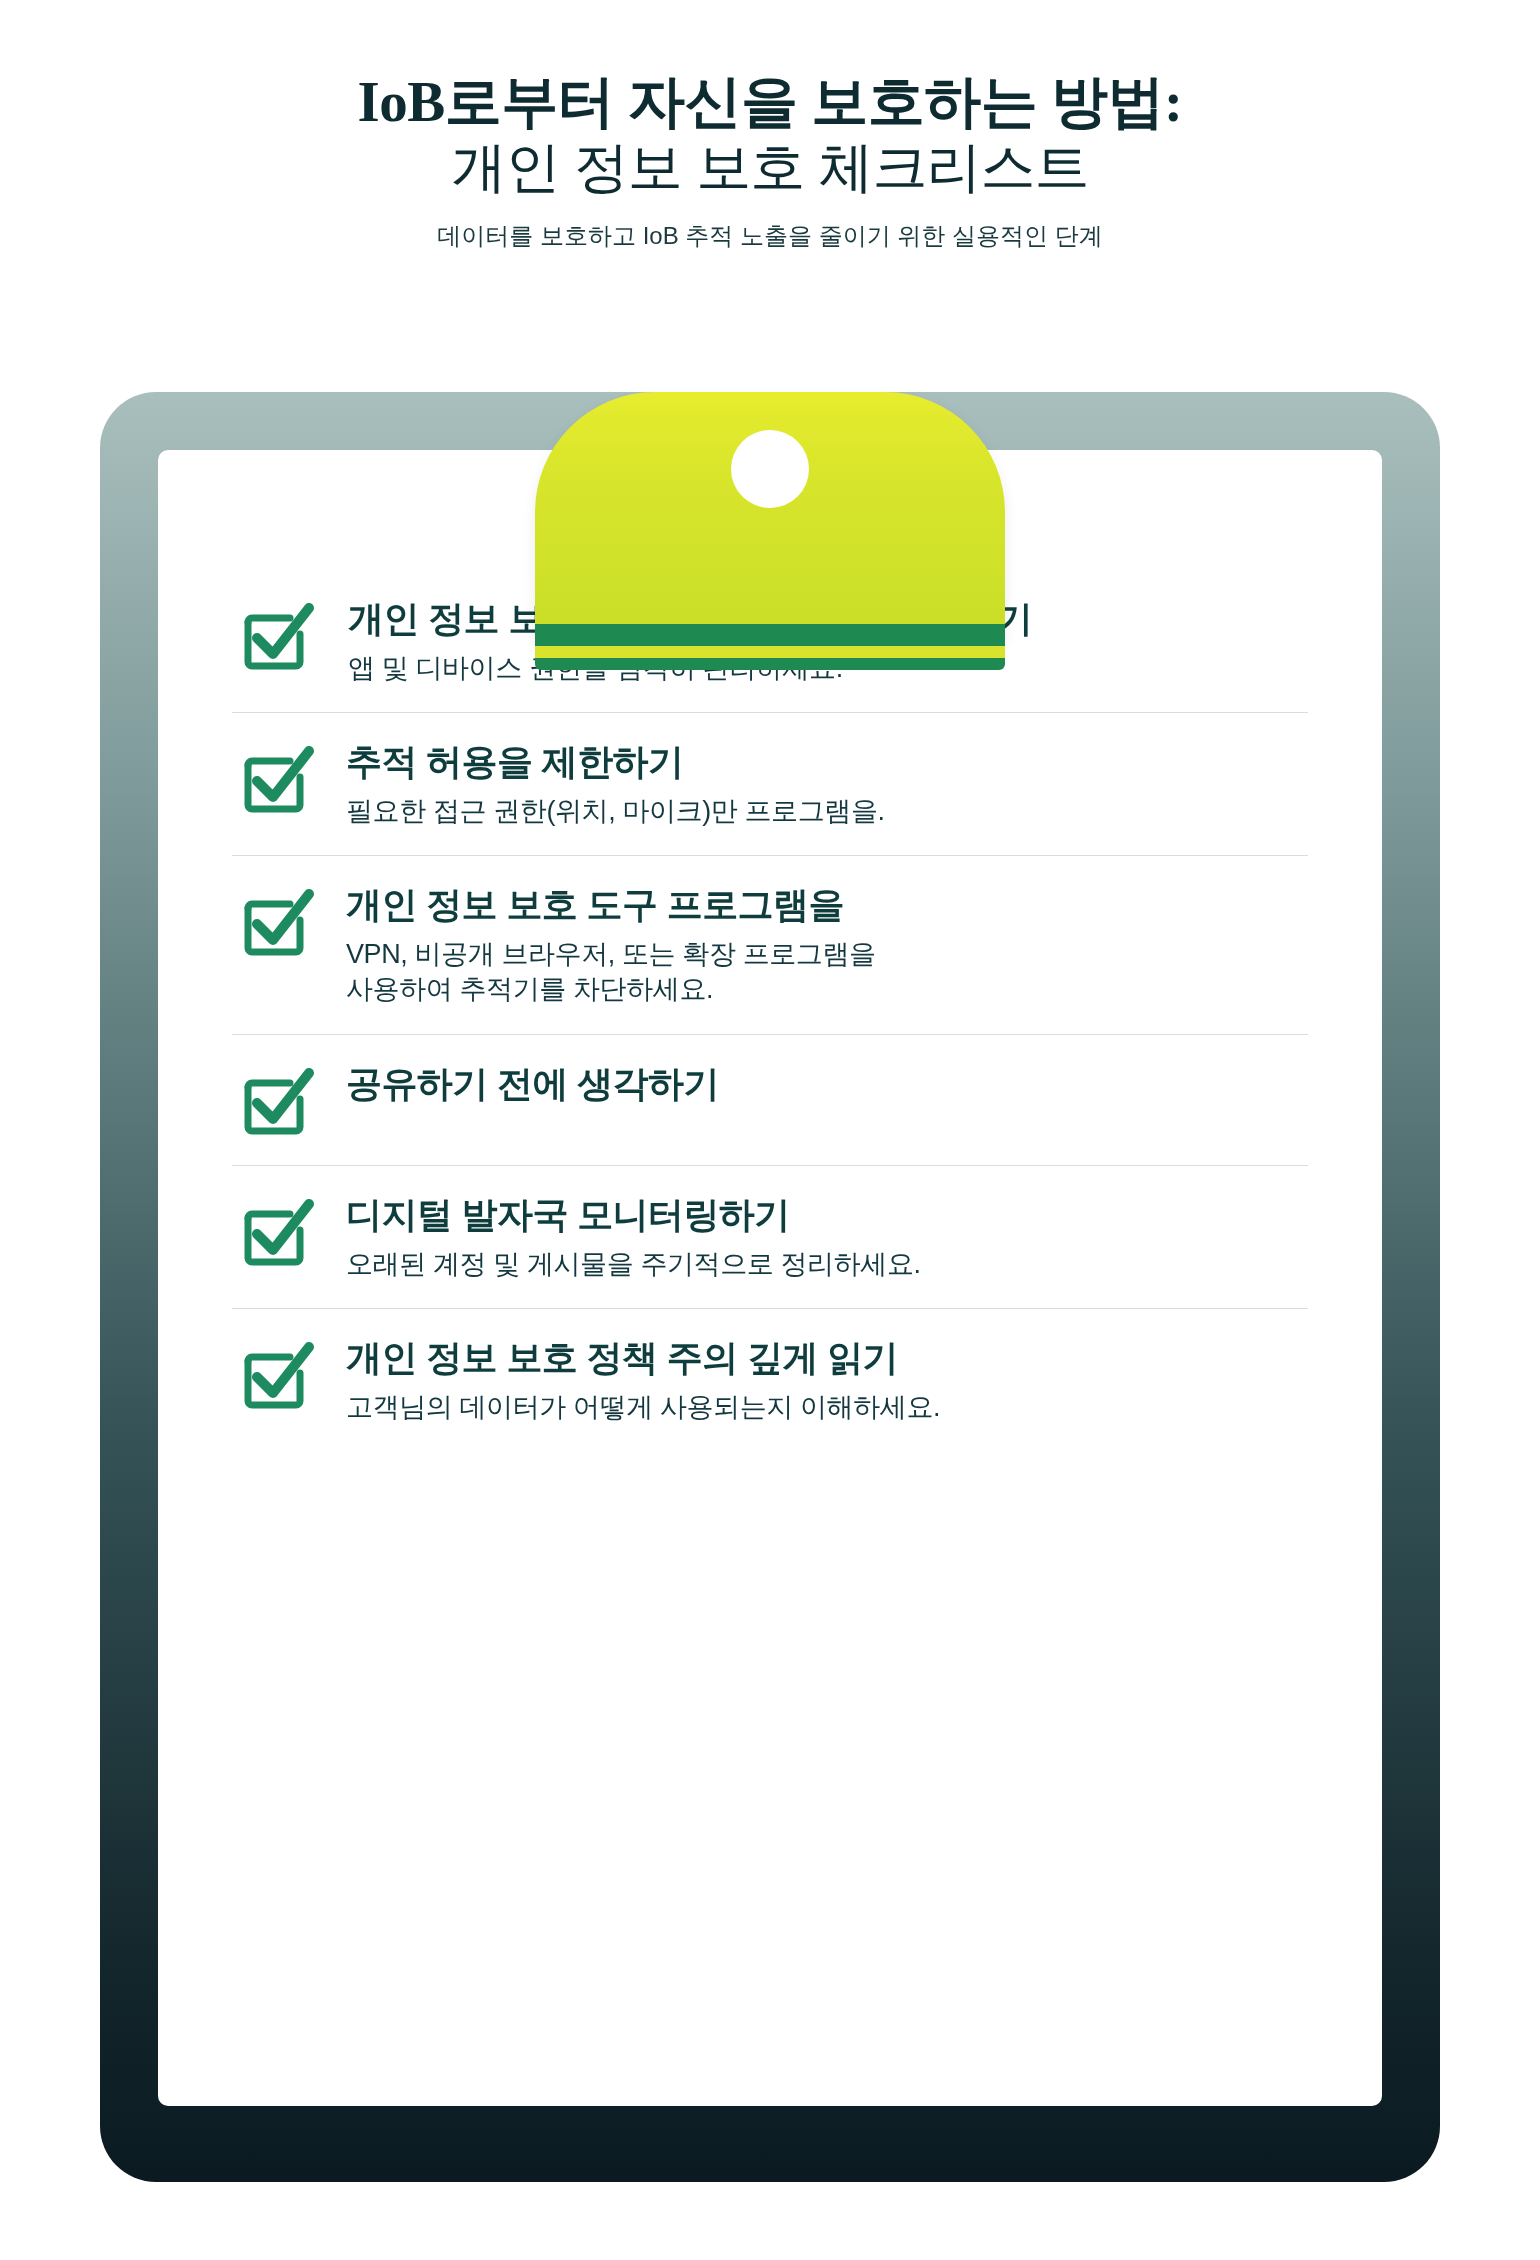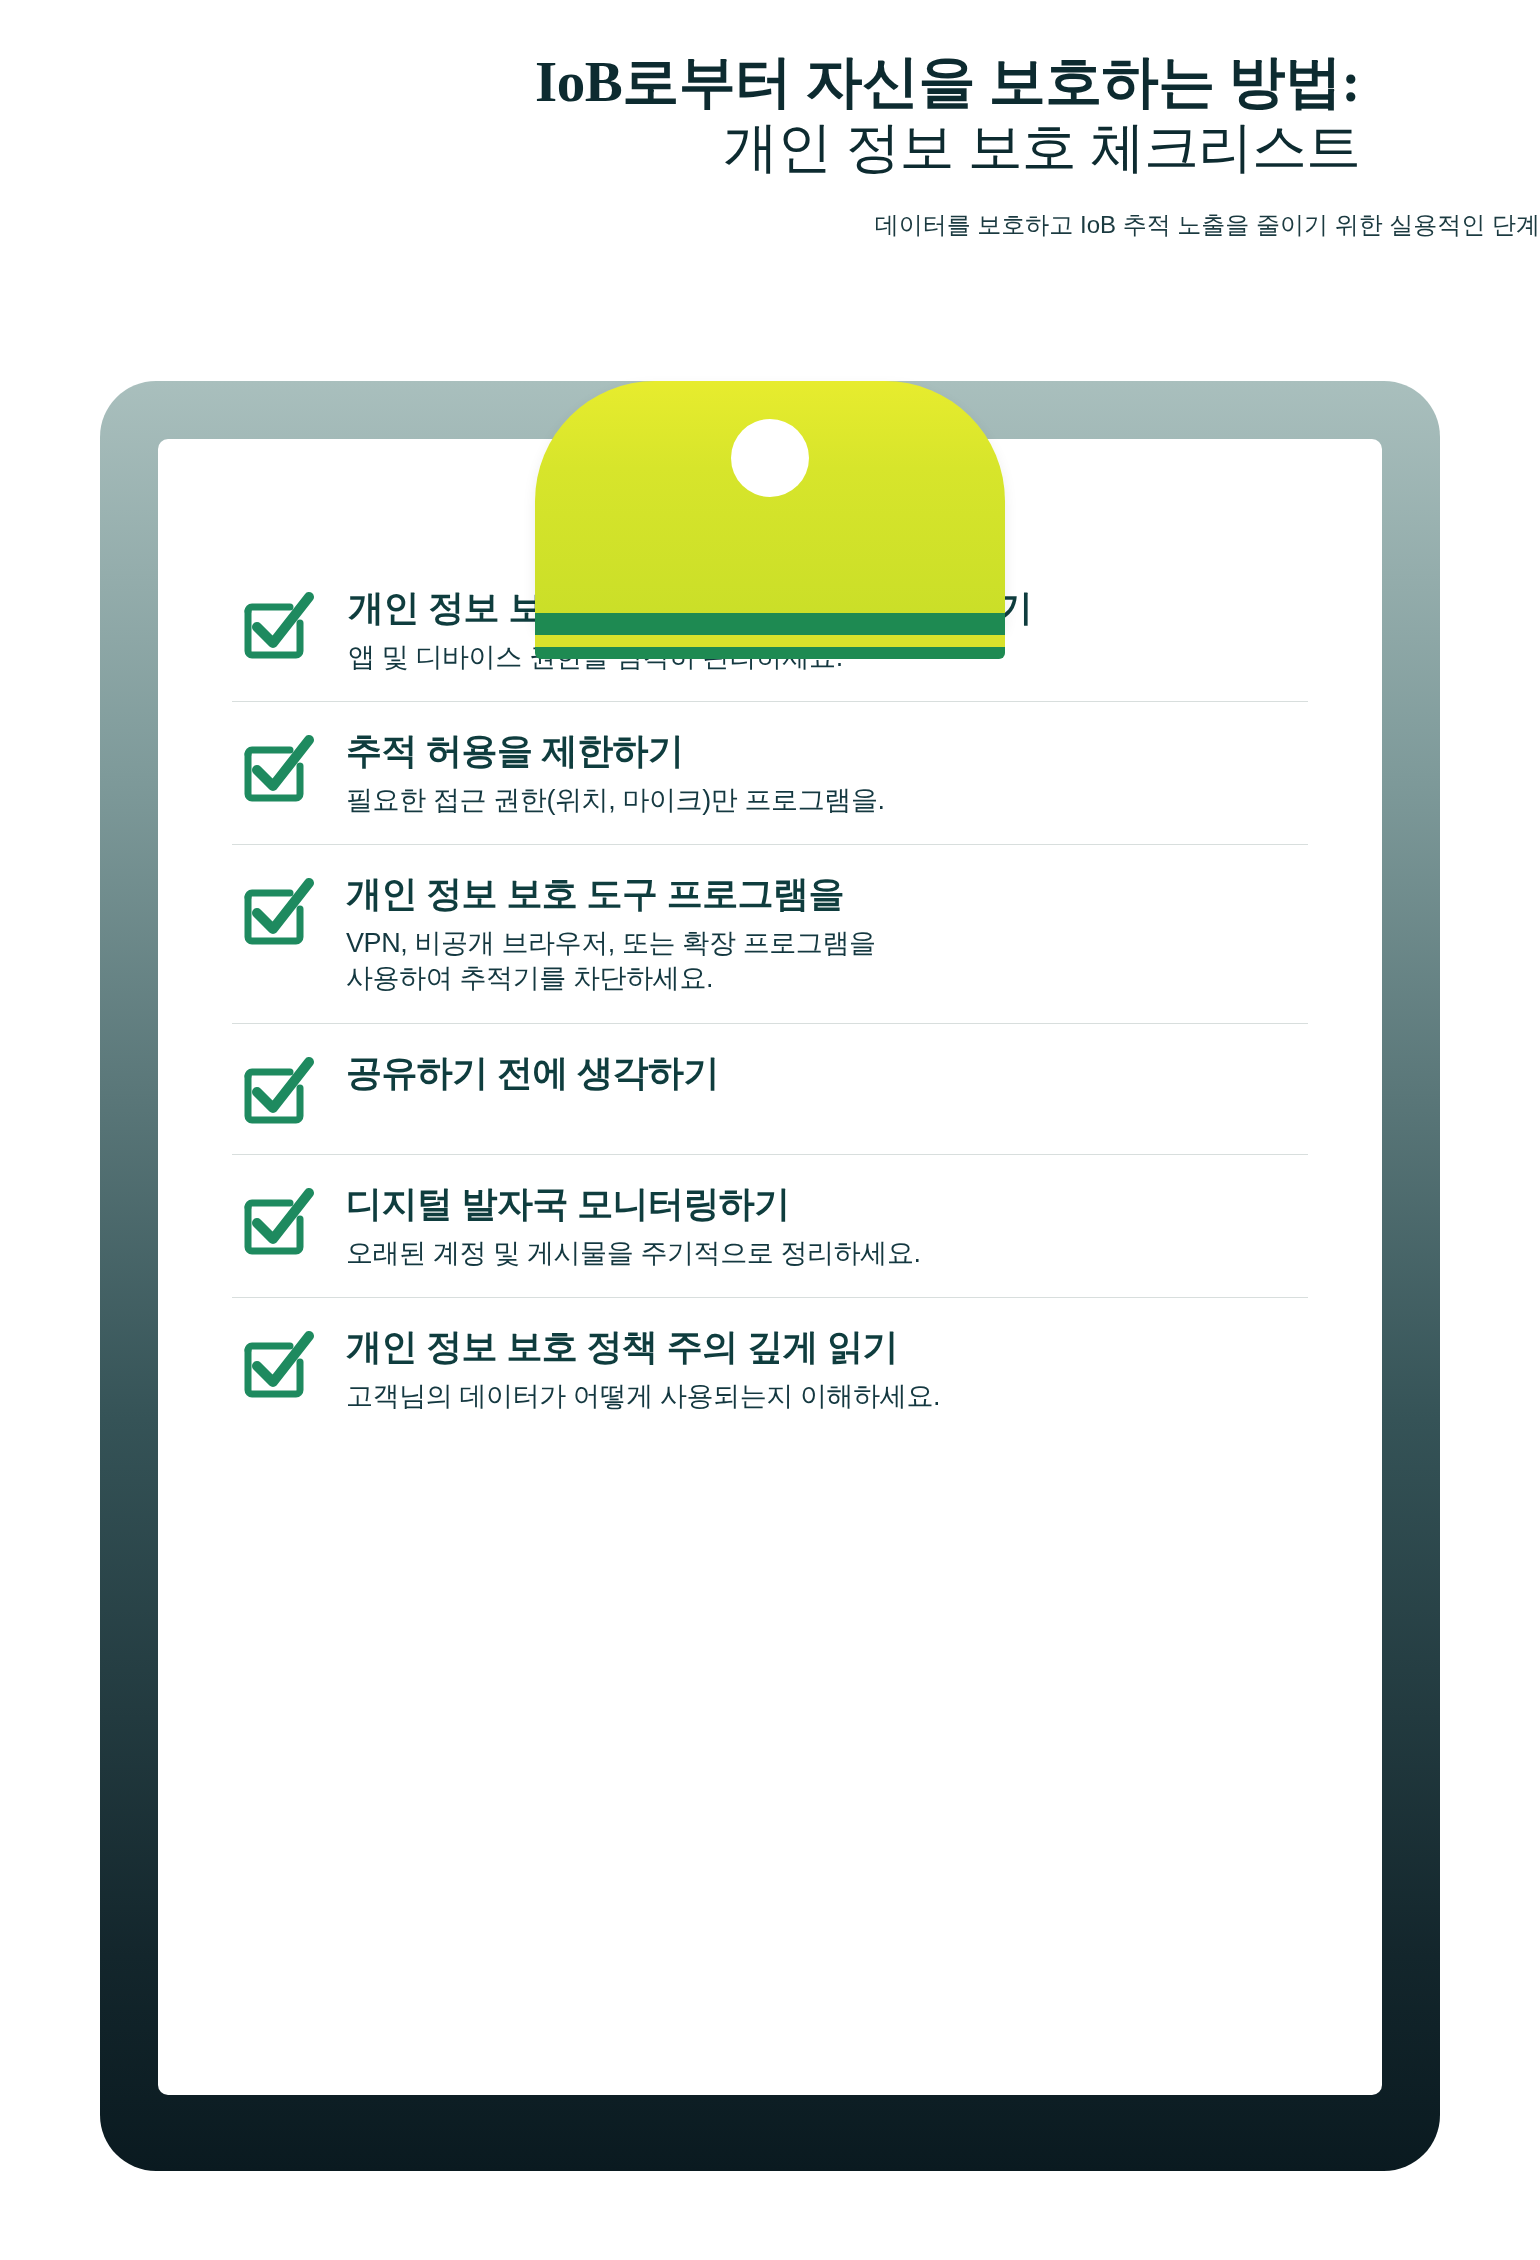--- a/index.html
+++ b/index.html
@@ -11,42 +11,42 @@
     width: 1540px;
     height: 2260px;
     font-family: "Liberation Sans", "DejaVu Sans", sans-serif;
     color: #12343b;
     overflow: hidden;
     position: relative;
   }
 
   
   .header {
-    padding-top: 48px;
-    text-align: right;
+    padding-top: 68px;
+    text-align: center;
   }
   .title {
     font-family: "Liberation Serif", "DejaVu Serif", serif;
     font-weight: bold;
     font-size: 57px;
     line-height: 1.18;
     letter-spacing: -0.5px;
     color: #0d2b30;
     margin: 0 auto;
     max-width: 1180px;
   }
   .title .line2 {
     display: block;
     font-family: "Liberation Sans", "DejaVu Sans", sans-serif;
     font-weight: normal;
     font-size: 55px;
     letter-spacing: -1px;
   }
   .subtitle {
-    margin-top: 29px;
+    margin-top: 20px;
     font-size: 24px;
     color: #1b3a40;
     font-weight: 400;
   }
 
   
   .board-wrap {
     position: relative;
     width: 1400px;
     margin: 0 auto;

